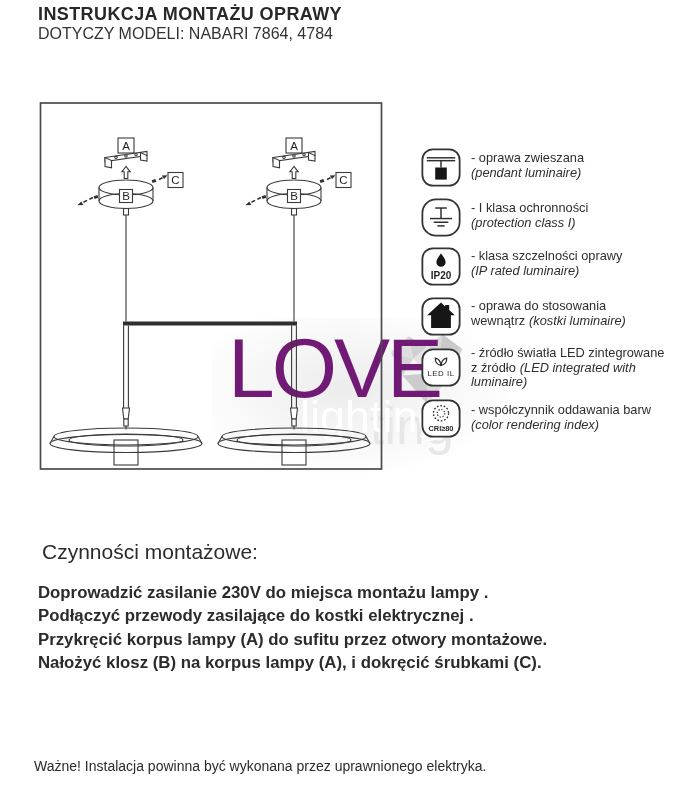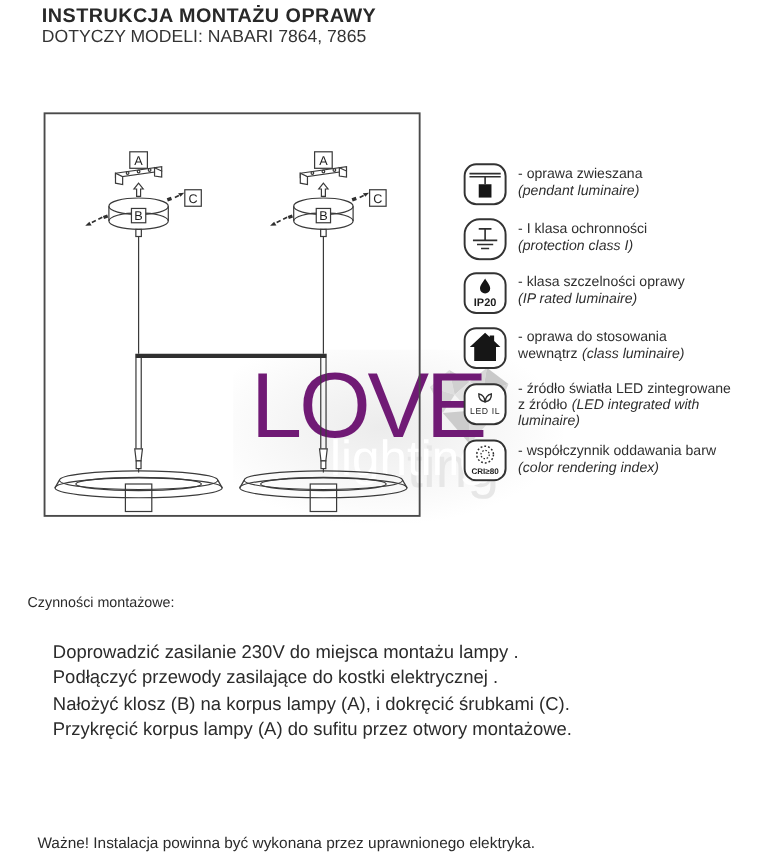--- a/index.html
+++ b/index.html
@@ -32,32 +32,32 @@
   .spec-icon{flex:0 0 auto;margin-right:10px;}
   .ib{fill:#fff;stroke:#333;stroke-width:1.7;}
   .ig{stroke:#2e2e2e;fill:none;stroke-width:1.4;}
   .igf{stroke:#2e2e2e;fill:#fff;stroke-width:1.2;}
   .if{fill:#161616;stroke:none;}
   .itxt{font-family:"Liberation Sans",sans-serif;fill:#1d1d1d;text-anchor:middle;}
   .spec-text{font-size:12.8px;line-height:14.6px;color:#2e2e2e;width:225px;}
   .spec-text .it, .spec-text i{font-style:italic;font-weight:normal;}
   .gap{margin-left:4px;}
   
-  .steps-heading{position:absolute;left:25px;top:540px;font-size:13px;z-index:5;}
-  .steps{position:absolute;left:48px;top:581px;font-size:16.8px;line-height:23.4px;z-index:5;}
+  .steps-heading{position:absolute;left:42px;top:540px;font-size:21px;z-index:5;}
+  .steps{position:absolute;left:38px;top:581px;font-size:16.8px;line-height:23.4px;z-index:5;font-weight:bold;}
   .steps p{margin:0;}
   .warning{position:absolute;left:34px;top:758px;font-size:14px;z-index:5;}
 </style>
 </head>
 <body>
 
 <div class="page">
 
   <div class="title">INSTRUKCJA MONTAŻU OPRAWY</div>
-  <div class="subtitle">DOTYCZY MODELI: NABARI 7864, 7865</div>
+  <div class="subtitle">DOTYCZY MODELI: NABARI 7864, 4784</div>
 
   <div class="wm-backdrop"></div>
   <svg class="wm-heart" width="88" height="84" viewBox="0 0 90 85">
     <polygon points="8,24 26,8 31,31" fill="#dedede"></polygon>
     <polygon points="26,8 45,19 31,31" fill="#d0d0d0"></polygon>
     <polygon points="45,19 61,6 57,30" fill="#d8d8d8"></polygon>
     <polygon points="61,6 81,21 57,30" fill="#c9c9c9"></polygon>
     <polygon points="8,24 31,31 20,48" fill="#d5d5d5"></polygon>
     <polygon points="31,31 45,19 57,30 45,46" fill="#e3e3e3"></polygon>
     <polygon points="57,30 81,21 70,48" fill="#d2d2d2"></polygon>
@@ -193,21 +193,21 @@
     </div>
   </div>
 
   <div class="spec-row" style="top:297px">
     <svg class="spec-icon" width="40" height="39" viewBox="0 0 38 37">
       <rect class="ib" x="1.3" y="1.3" width="35.4" height="34.4" rx="10"></rect>
       <path class="if" d="M19 5.2 L5.8 17.4 H9.6 V29.5 H28.4 V17.4 H32.2 L26.8 12.4 V7.6 H23 V8.9 Z"></path>
     </svg>
     <div class="spec-text" style="margin-top:2px">
       <div class="l">- oprawa do stosowania</div>
-      <div class="l"><span>wewnątrz</span><i class="gap">(class luminaire)</i></div>
+      <div class="l"><span>wewnątrz</span><i class="gap">(kostki luminaire)</i></div>
     </div>
   </div>
 
   <div class="spec-row" style="top:348px">
     <svg class="spec-icon" width="40" height="39" viewBox="0 0 38 37">
       <rect class="ib" x="1.3" y="1.3" width="35.4" height="34.4" rx="10"></rect>
       <path class="igf" d="M18.8 16.5 C15.2 15.6 13.4 12.8 13.6 9.6 C17 10.4 18.8 13 18.8 16.5 Z"></path>
       <path class="igf" d="M19.2 16.5 C22.8 15.6 24.6 12.8 24.4 9.6 C21 10.4 19.2 13 19.2 16.5 Z"></path>
       <text class="itxt" x="19" y="26.5" style="font-size:7.5px;letter-spacing:.5px">LED IL</text>
     </svg>
@@ -228,19 +228,19 @@
     <div class="spec-text" style="margin-top:4px">
       <div class="l">- współczynnik oddawania barw</div>
       <div class="l it">(color rendering index)</div>
     </div>
   </div>
 
   <div class="steps-heading">Czynności montażowe:</div>
   <div class="steps">
     <p>Doprowadzić zasilanie 230V do miejsca montażu lampy .</p>
     <p>Podłączyć przewody zasilające do kostki elektrycznej .</p>
+    <p>Przykręcić korpus lampy (A) do sufitu przez otwory montażowe.</p>
     <p>Nałożyć klosz (B) na korpus lampy (A), i dokręcić śrubkami (C).</p>
-    <p>Przykręcić korpus lampy (A) do sufitu przez otwory montażowe.</p>
   </div>
 
   <div class="warning">Ważne! Instalacja powinna być wykonana przez uprawnionego elektryka.</div>
 
 </div>
 
 </body></html>

